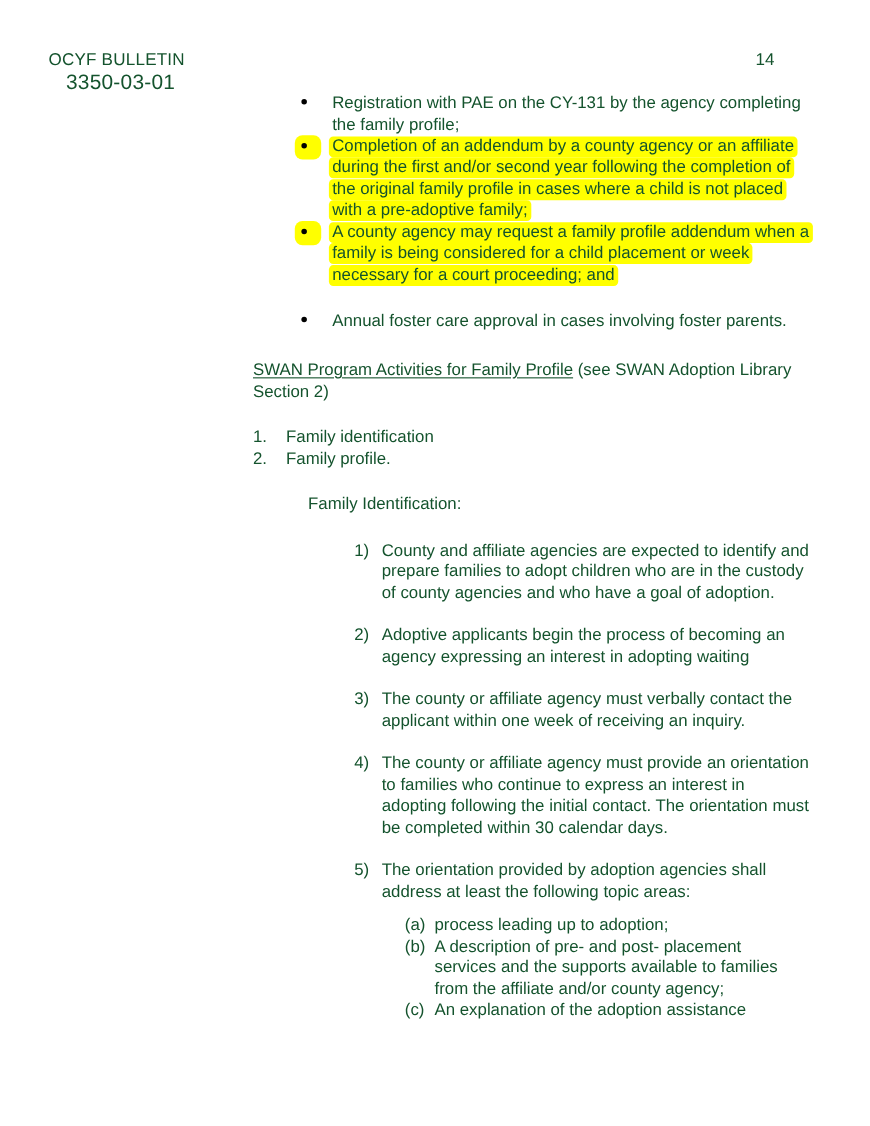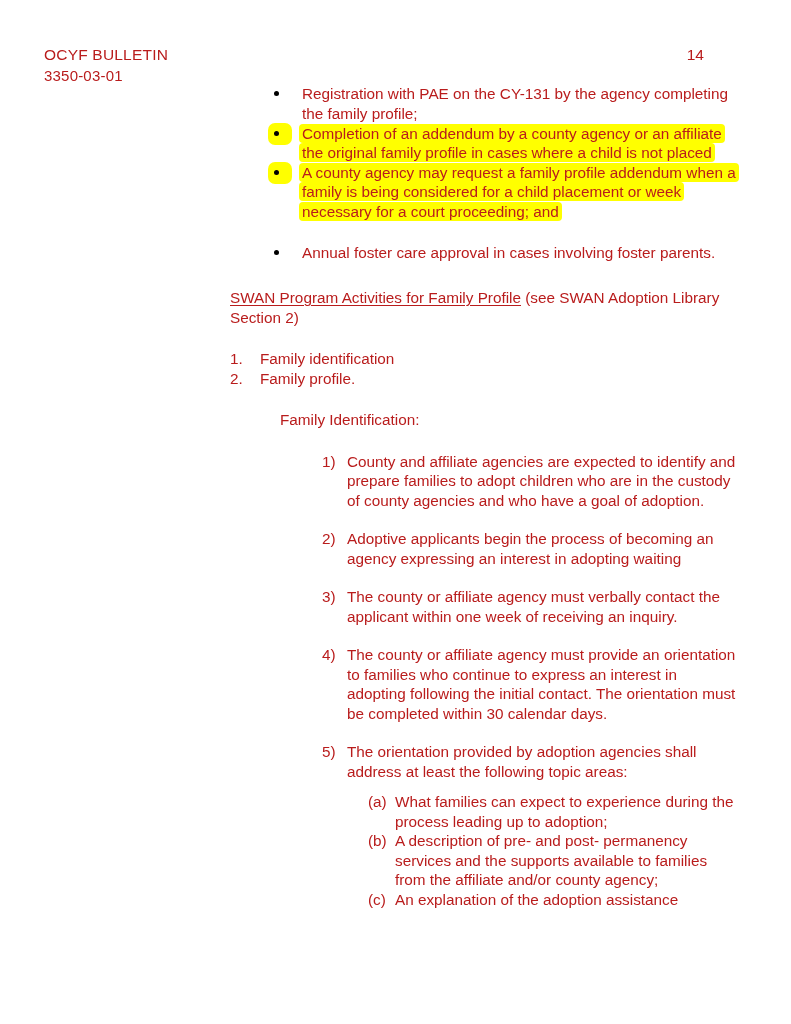--- a/index.html
+++ b/index.html
@@ -6,21 +6,21 @@
     margin: 0;
     padding: 0;
     background: #ffffff;
   }
   .page {
     position: relative;
     width: 791px;
     height: 1024px;
     background: #ffffff;
     font-family: "Liberation Sans", sans-serif;
-    color: #b91c1c;
+    color: #14532d;
     overflow: hidden;
   }
 
   
   .header {
     position: absolute;
     top: 44px;
     left: 44px;
     right: 40px;
     height: 46px;
@@ -29,23 +29,23 @@
     position: absolute;
     left: 0;
     top: 0;
     font-size: 15.5px;
     line-height: 21px;
     letter-spacing: 0.2px;
     white-space: pre;
   }
   .header-code {
     position: absolute;
-    left: 0;
+    left: 16px;
     top: 21px;
-    font-size: 15px;
+    font-size: 19px;
     line-height: 21px;
     letter-spacing: 0.2px;
     white-space: pre;
   }
   .page-number {
     position: absolute;
     right: 47px;
     top: 0;
     font-size: 15.5px;
     line-height: 21px;
@@ -223,21 +223,23 @@
           <span class="bullet-marker"><span class="dot"></span></span>
           <span class="bullet-text">
             <span class="ln"><span class="seg">Registration with PAE on the CY-131 by the agency completing</span></span>
             <span class="ln"><span class="seg">the family profile;</span></span>
           </span>
         </li>
         <li class="bullet-item">
           <span class="bullet-marker hl"><span class="dot"></span></span>
           <span class="bullet-text">
             <span class="ln"><span class="seg hl-line">Completion of an addendum by a county agency or an affiliate</span></span>
+            <span class="ln"><span class="seg hl-line">during the first and/or second year following the completion of</span></span>
             <span class="ln"><span class="seg hl-line">the original family profile in cases where a child is not placed</span></span>
+            <span class="ln"><span class="seg hl-line">with a pre-adoptive family;</span></span>
           </span>
         </li>
         <li class="bullet-item">
           <span class="bullet-marker hl"><span class="dot"></span></span>
           <span class="bullet-text">
             <span class="ln"><span class="seg hl-line">A county agency may request a family profile addendum when a</span></span>
             <span class="ln"><span class="seg hl-line">family is being considered for a child placement or week</span></span>
             <span class="ln"><span class="seg hl-line">necessary for a court proceeding; and</span></span>
           </span>
         </li>
@@ -272,19 +274,19 @@
         <li class="paren-item"><span class="num">1)</span><span class="txt"><span class="ln">County and affiliate agencies are expected to identify and</span><span class="ln">prepare families to adopt children who are in the custody</span><span class="ln">of county agencies and who have a goal of adoption.</span></span></li>
         <li class="paren-item" style="margin-top: 19px;"><span class="num">2)</span><span class="txt"><span class="ln">Adoptive applicants begin the process of becoming an</span><span class="ln">agency expressing an interest in adopting waiting</span></span></li>
         <li class="paren-item" style="margin-top: 19px;"><span class="num">3)</span><span class="txt"><span class="ln">The county or affiliate agency must verbally contact the</span><span class="ln">applicant within one week of receiving an inquiry.</span></span></li>
         <li class="paren-item" style="margin-top: 19px;"><span class="num">4)</span><span class="txt"><span class="ln">The county or affiliate agency must provide an orientation</span><span class="ln">to families who continue to express an interest in</span><span class="ln">adopting following the initial contact. The orientation must</span><span class="ln">be completed within 30 calendar days.</span></span></li>
         <li class="paren-item" style="margin-top: 19px;"><span class="num">5)</span><span class="txt"><span class="ln">The orientation provided by adoption agencies shall</span><span class="ln">address at least the following topic areas:</span></span></li>
       </ol>
 
     <div class="gap-sm"></div>
 
     <ol class="letter-list" id="letter-list">
-        <li class="letter-item"><span class="lbl">(a)</span><span class="txt"><span class="ln">What families can expect to experience during the</span><span class="ln">process leading up to adoption;</span></span></li>
-        <li class="letter-item"><span class="lbl">(b)</span><span class="txt"><span class="ln">A description of pre- and post- permanency</span><span class="ln">services and the supports available to families</span><span class="ln">from the affiliate and/or county agency;</span></span></li>
+        <li class="letter-item"><span class="lbl">(a)</span><span class="txt"><span class="ln">process leading up to adoption;</span></span></li>
+        <li class="letter-item"><span class="lbl">(b)</span><span class="txt"><span class="ln">A description of pre- and post- placement</span><span class="ln">services and the supports available to families</span><span class="ln">from the affiliate and/or county agency;</span></span></li>
         <li class="letter-item"><span class="lbl">(c)</span><span class="txt"><span class="ln">An explanation of the adoption assistance</span></span></li>
       </ol>
 
   </div>
 </div>
 
 </body></html>

